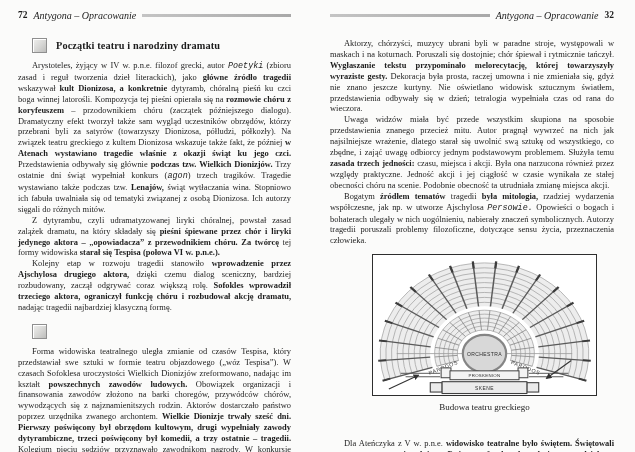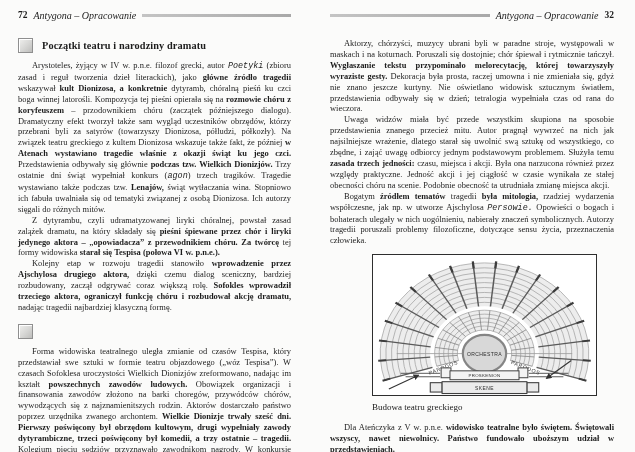--- a/index.html
+++ b/index.html
@@ -10,36 +10,36 @@
   }
   .page{position:absolute;top:8px;}
   .page-left{left:18px;width:273px;}
   .page-right{left:330px;width:284px;}
 
   .running-header{display:flex;align-items:center;gap:6px;margin-bottom:16px;height:14px;text-align:right;}
   .page-num{font-weight:bold;font-size:9.5px;}
   .running-title{font-style:italic;font-size:10px;white-space:nowrap;}
   .header-rule{flex:1;height:3px;background:linear-gradient(90deg,#c4c4c4,#a8a8a8);}
 
-  .section-heading{display:flex;align-items:center;gap:9px;margin:11px 0 7px 0;}
+  .section-heading{display:flex;align-items:center;gap:9px;margin:11px 0 7px 14px;}
   .section-icon{width:13px;height:13px;flex:0 0 13px;border:1px solid #8f8f8f;
     background:linear-gradient(135deg,#f0f0ee 0%,#d6d6d4 55%,#bdbdbb 100%);
     box-shadow:inset 1px 1px 0 #fff;}
   .section-title{font-weight:bold;font-size:10.3px;letter-spacing:.1px;}
 
   .para{font-size:8.45px;line-height:10.9px;text-align:justify;margin:0;text-indent:14px;
     word-spacing:.2px;}
   .noindent{text-indent:0;}
   .b{font-weight:bold;}
   .i{font-style:italic;font-family:Liberation Mono, monospace;}
 
   .figure-wrap{margin-left:42px;width:225px;margin-top:8px;}
   .figure-box{border:1.5px solid #2e2e2e;background:#fff;}
   .figure-box svg{display:block;width:222px;height:140px;}
-  .figure-caption{text-align:left;font-size:9px;margin:6px 0 10px 0;}
+  .figure-caption{text-align:center;font-size:9px;margin:6px 0 26px 0;}
 
   
   .row{fill:none;stroke:#9a9a9a;stroke-width:.65;}
   .aisle{stroke:#5a5a5a;stroke-width:1.3;}
   .aisle-thin{stroke:#7c7c7c;stroke-width:.7;}
   .tick{stroke:#3c3c3c;stroke-width:2;}
   .fill-seat{fill:#ededed;stroke:none;}
   .fill-gap{fill:#ffffff;stroke:none;}
   .ground{stroke:#9a9a9a;stroke-width:.8;}
   .wall{stroke:#555;stroke-width:1;}

